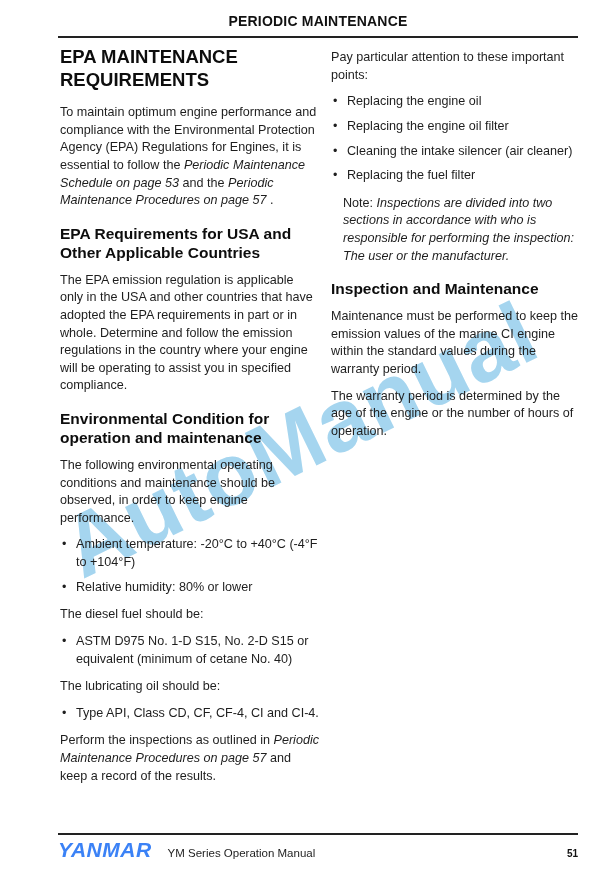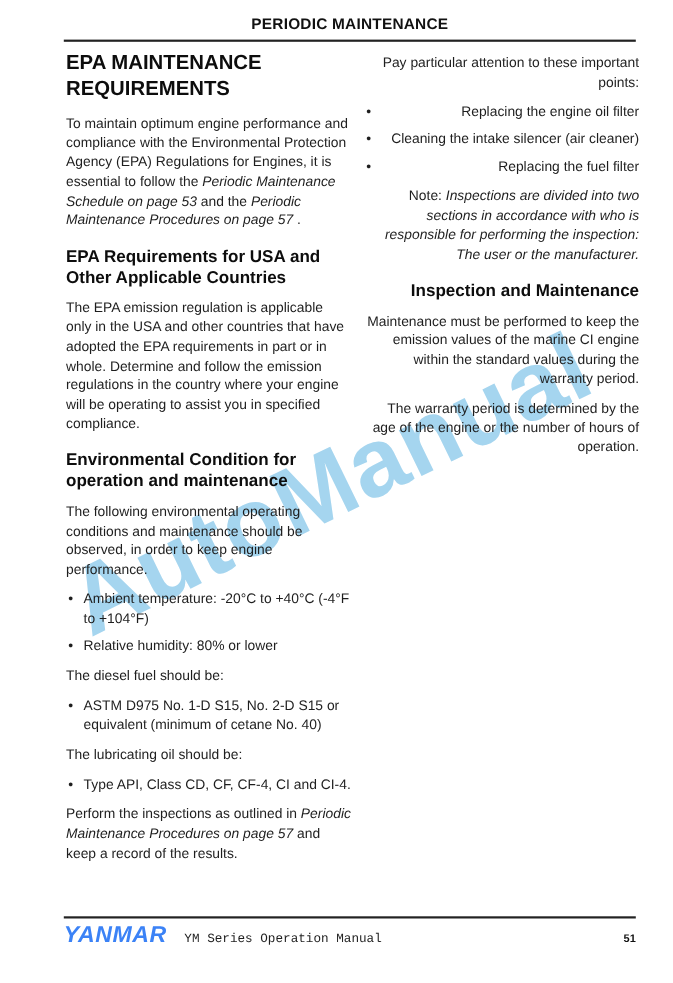--- a/index.html
+++ b/index.html
@@ -34,21 +34,21 @@
     z-index: 1;
   }
   .header-rule {
     position: absolute; top: 36px; left: 58px; width: 520px; height: 2px;
     background: #222; z-index: 1;
   }
 
   
   .col { position: absolute; z-index: 1; font-size: 12.6px; line-height: 1.4; }
   .col-left  { left: 60px;  top: 46px; width: 260px; }
-  .col-right { left: 331px; top: 49px; width: 250px; text-align: right; }
+  .col-right { left: 331px; top: 49px; width: 250px; }
 
   h1 { font-size: 18.5px; line-height: 1.22; margin: 0 0 13px 0; color: #0d0d0d; }
   h2 { font-size: 15.5px; line-height: 1.22; margin: 15px 0 9px 0; color: #0d0d0d; }
   p  { margin: 0 0 9px 0; }
 
   ul.bullets { margin: 0 0 10px 0; padding: 0; list-style: none; }
   ul.bullets li { position: relative; padding-left: 16px; margin: 0 0 7px 0; }
   ul.bullets li::before { content: "\2022"; position: absolute; left: 2px; top: 0; }
 
   .it { font-style: italic; }
@@ -61,21 +61,21 @@
   }
   .footer {
     position: absolute; left: 58px; top: 838px; width: 520px;
     display: flex; align-items: baseline;
     z-index: 1;
   }
   .logo {
     font-size: 21px; font-weight: bold; font-style: italic;
     letter-spacing: 0.5px; color: #3b82f6;
   }
-  .manual-title { font-size: 11.5px; color: #1e1e1e; margin-left: 16px; font-family: Liberation Mono, monospace; }
+  .manual-title { font-size: 11.5px; color: #1e1e1e; margin-left: 16px; }
   .page-num { margin-left: auto; font-size: 10px; font-weight: bold; color: #111; }
 </style>
 </head>
 <body>
 
 <div class="watermark" style="color: rgb(165, 213, 239);">AutoManual</div>
 
 <div class="page-header">PERIODIC MAINTENANCE</div>
 <div class="header-rule"></div>
 
@@ -105,20 +105,21 @@
     <li>Type API, Class CD, CF, CF-4, CI and CI-4.</li>
   </ul>
 
   <p><span>Perform the inspections as outlined in </span><span class="it">Periodic Maintenance Procedures on page 57</span><span> and keep a record of the results.</span></p>
 </div>
 
 <div class="col col-right">
   <p>Pay particular attention to these important points:</p>
 
   <ul class="bullets">
+    <li>Replacing the engine oil</li>
     <li>Replacing the engine oil filter</li>
     <li>Cleaning the intake silencer (air cleaner)</li>
     <li>Replacing the fuel filter</li>
   </ul>
 
   <p class="note"><span>Note: </span><span class="it">Inspections are divided into two sections in accordance with who is responsible for performing the inspection: The user or the manufacturer.</span></p>
 
   <h2>Inspection and Maintenance</h2>
   <p>Maintenance must be performed to keep the emission values of the marine CI engine within the standard values during the warranty period.</p>
   <p>The warranty period is determined by the age of the engine or the number of hours of operation.</p>

